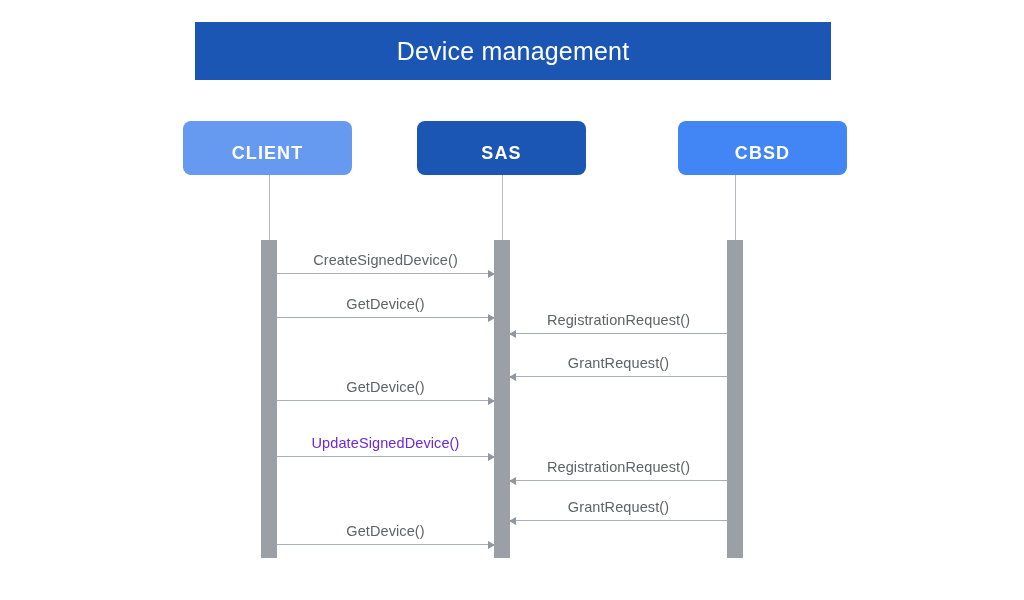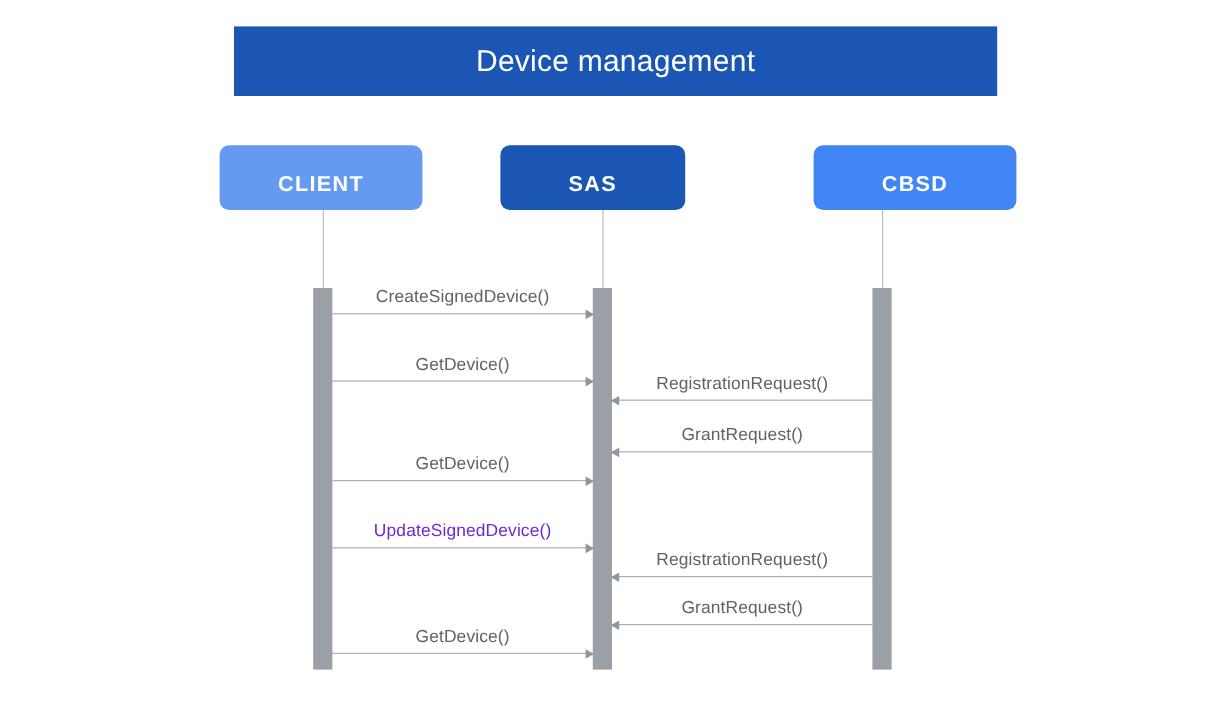--- a/index.html
+++ b/index.html
@@ -132,36 +132,36 @@
   <div id="lifelines-layer">
       <div class="lifeline" style="left: 269px; top: 175px; height: 383px; background: rgb(182, 188, 194);"></div>
       <div class="lifeline" style="left: 502px; top: 175px; height: 383px; background: rgb(182, 188, 194);"></div>
       <div class="lifeline" style="left: 735px; top: 175px; height: 383px; background: rgb(182, 188, 194);"></div>
     </div>
 
   <div id="participants-layer">
       <div class="participant-header" style="left: 183px; width: 169px; background: rgb(102, 153, 240);">
         <span class="participant-label">CLIENT</span>
       </div>
-      <div class="participant-header" style="left: 417px; width: 154px; background: rgb(28, 86, 181);">
+      <div class="participant-header" style="left: 417px; width: 169px; background: rgb(28, 86, 181);">
         <span class="participant-label">SAS</span>
       </div>
       <div class="participant-header" style="left: 678px; width: 169px; background: rgb(66, 133, 244);">
         <span class="participant-label">CBSD</span>
       </div>
     </div>
 
   <div id="activations-layer">
       <div class="activation-bar" style="left: 261px; top: 240px; height: 318px; background: rgb(154, 160, 166);"></div>
       <div class="activation-bar" style="left: 494px; top: 240px; height: 318px; background: rgb(154, 160, 166);"></div>
       <div class="activation-bar" style="left: 727px; top: 240px; height: 318px; background: rgb(154, 160, 166);"></div>
     </div>
 
   <div id="messages-layer">
-      <div class="message" style="left: 277px; top: 261px; width: 217px;">
+      <div class="message" style="left: 277px; top: 273px; width: 217px;">
         <div class="message-line" style="background: rgb(168, 174, 180);"></div>
         <div class="arrow-head right"></div>
         <div class="message-label" style="color: rgb(95, 99, 104);">CreateSignedDevice()</div>
       </div>
       <div class="message" style="left: 277px; top: 317px; width: 217px;">
         <div class="message-line" style="background: rgb(168, 174, 180);"></div>
         <div class="arrow-head right"></div>
         <div class="message-label" style="color: rgb(95, 99, 104);">GetDevice()</div>
       </div>
       <div class="message" style="left: 510px; top: 333px; width: 217px;">

